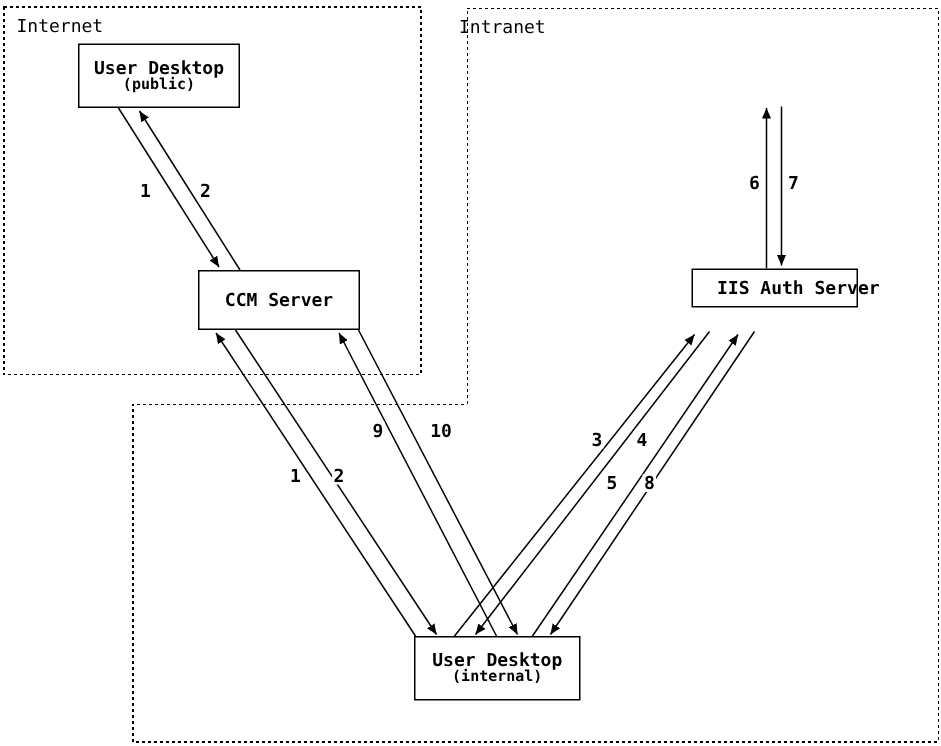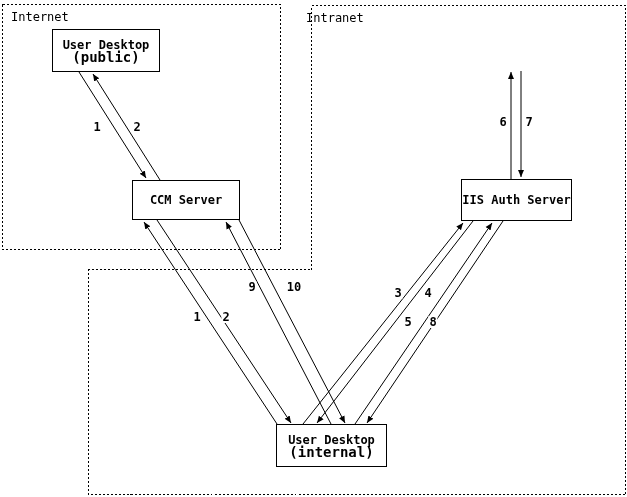--- a/index.html
+++ b/index.html
@@ -8,21 +8,21 @@
     font-family:"DejaVu Sans Mono","Liberation Mono",monospace;color:#000;
     overflow:hidden;
   }
   #wires{position:absolute;left:0;top:0;}
   .node{
     position:absolute;box-sizing:border-box;background:#ffffff;border:1px solid #000;
     display:flex;flex-direction:column;justify-content:center;
     text-align:center;z-index:2;
   }
   .node .title{font-size:12px;font-weight:bold;line-height:13px;white-space:nowrap;}
-  .node .subtitle{font-size:14px;font-weight:bold;line-height:10px;white-space:nowrap;}
+  .node .subtitle{font-size:10px;font-weight:bold;line-height:10px;white-space:nowrap;}
   .region-label{
     position:absolute;font-size:12px;font-weight:normal;line-height:12px;z-index:1;white-space:nowrap;
   }
   .edge-label{
     position:absolute;font-size:12px;font-weight:bold;line-height:12px;z-index:3;
     transform:translate(-50%,-50%);background:#ffffff;padding:0 1px;white-space:nowrap;
   }
 </style>
 </head>
 <body>
@@ -64,21 +64,21 @@
   <div class="node" style="left:52px;top:29px;width:108px;height:43px;">
     <span class="title">User Desktop</span>
     <span class="subtitle">(public)</span>
   </div>
 
   <div class="node" style="left:132px;top:180px;width:108px;height:40px;">
     <span class="title">CCM Server</span>
   </div>
 
 
-  <div class="node" style="left:461px;top:179px;width:111px;height:42px;">
+  <div class="node" style="left:461px;top:179px;width:111px;height:26px;padding-left:16px;">
     <span class="title">IIS Auth Server</span>
   </div>
 
   <div class="node" style="left:276px;top:424px;width:111px;height:43px;">
     <span class="title">User Desktop</span>
     <span class="subtitle">(internal)</span>
   </div>
 
   <span class="edge-label" style="left:97px;top:127px;">1</span>
   <span class="edge-label" style="left:137px;top:127px;">2</span>

